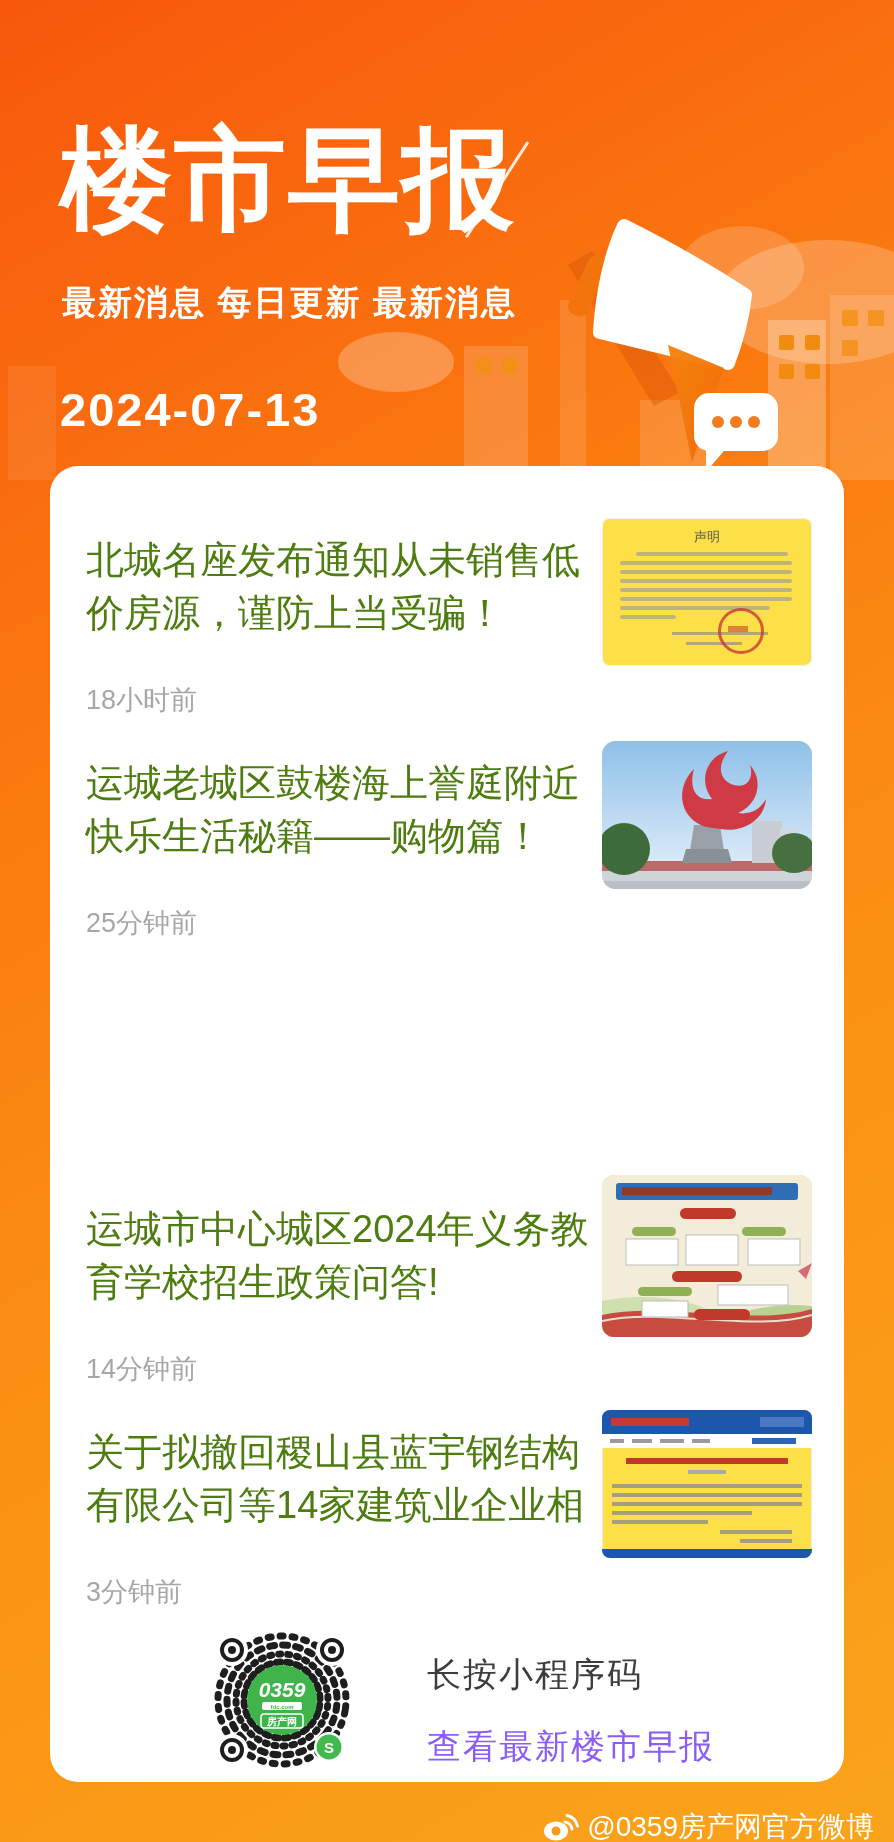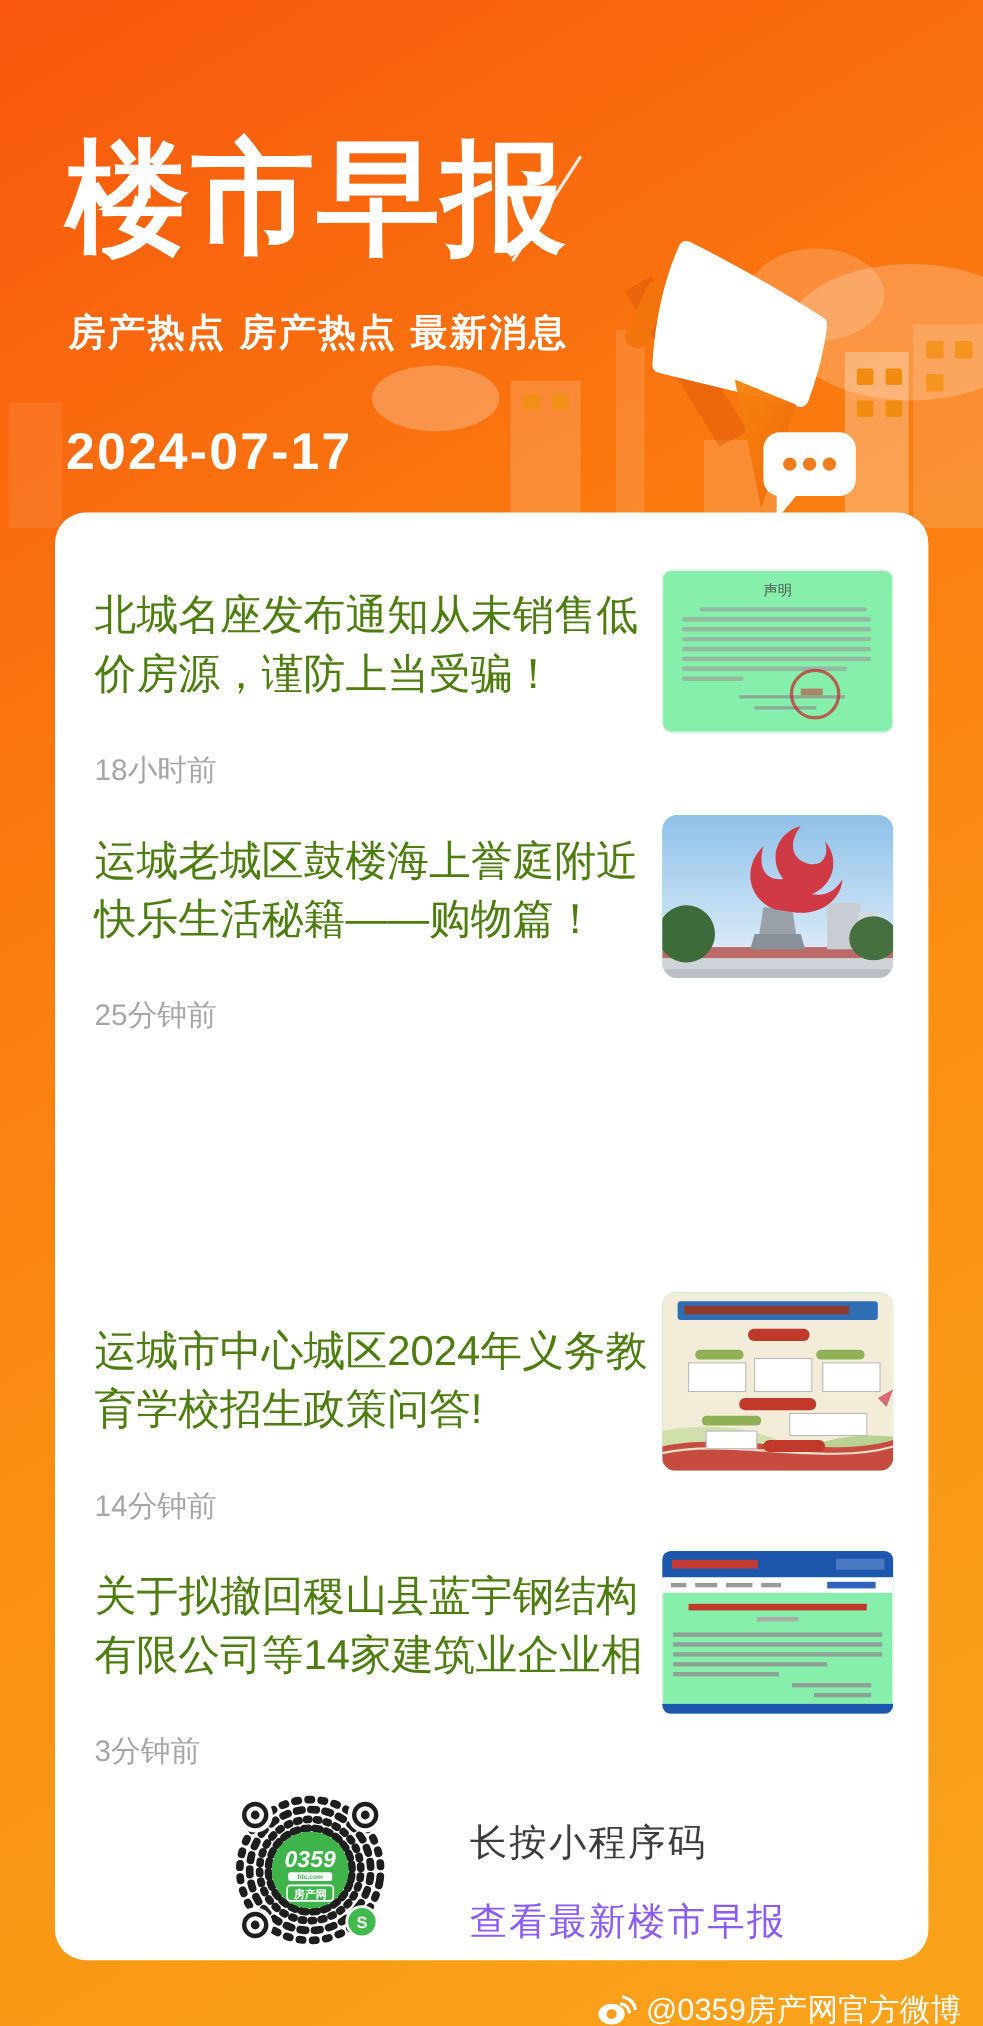--- a/index.html
+++ b/index.html
@@ -15,21 +15,21 @@
   .hdr-date{left:60px;top:382px;font-size:47px;font-weight:600;color:#fff;letter-spacing:2px;}
   .hdr-slash{left:466px;top:236px;width:114px;height:3px;background:rgba(255,255,255,.85);
     border-radius:2px;transform:rotate(-57deg);transform-origin:left center;}
   .hdr-deco{left:0;top:150px;width:894px;height:330px;}
   
   .card{left:50px;top:466px;width:794px;height:1316px;background:#fff;border-radius:28px;}
   .news-row{position:absolute;left:36px;width:722px;height:212px;}
   .news-title{position:absolute;left:0;top:16px;width:516px;font-size:38px;line-height:53px;
     color:#4d7c0f;font-weight:500;}
   .news-time{position:absolute;left:0;top:140px;font-size:27px;color:#a6a6a6;margin-top:24px;}
-  .thumb{position:absolute;left:516px;top:0;width:210px;height:148px;border-radius:8px;overflow:hidden;background:#86efac;}
+  .thumb{position:absolute;left:516px;top:0;width:210px;height:148px;border-radius:8px;overflow:hidden;background:#fde047;}
   
   .t-doc{box-shadow:0 0 0 1px #f1f1ee inset;}
   .t-doc .doc-title{position:absolute;top:10px;width:100%;text-align:center;font-size:13px;color:#555;}
   .doc-line{position:absolute;height:4px;background:#9b9b9b;opacity:.65;border-radius:2px;}
   .doc-seal{position:absolute;right:48px;bottom:12px;width:40px;height:40px;border:3px solid rgba(196,48,48,.75);
     border-radius:50%;}
   .doc-seal:after{content:"";position:absolute;left:7px;top:15px;width:20px;height:6px;background:rgba(196,48,48,.55);}
   .doc-sig{position:absolute;height:3px;background:#8f8f8f;opacity:.7;}
   
   .t-table{box-shadow:0 0 0 1px #efefec inset;background:#fff;}
@@ -59,22 +59,22 @@
   
   .footer{left:0;top:1782px;width:894px;height:60px;}
   .watermark{position:absolute;right:20px;top:14px;display:flex;align-items:center;gap:8px;
     color:#fff;font-size:28px;font-weight:500;margin-top:12px;}
 </style>
 </head>
 <body>
 
 <div class="abs hdr-title">楼市早报</div>
 <div class="abs hdr-slash"></div>
-<div class="abs hdr-sub">房产热点 房产热点 最新消息</div>
-<div class="abs hdr-date">2024-07-17</div>
+<div class="abs hdr-sub">最新消息 每日更新 最新消息</div>
+<div class="abs hdr-date">2024-07-13</div>
 
 <svg class="abs hdr-deco" viewBox="0 0 894 330" width="894" height="330">
   <defs>
     <linearGradient id="standGrad" x1="0" y1="0" x2="1" y2="1">
       <stop offset="0" stop-color="#f6830f"></stop>
         <stop offset="1" stop-color="#ee6a07"></stop>
     </linearGradient>
   </defs>
 
   <ellipse cx="828" cy="152" rx="112" ry="62" fill="#ffffff" opacity="0.22"></ellipse>

